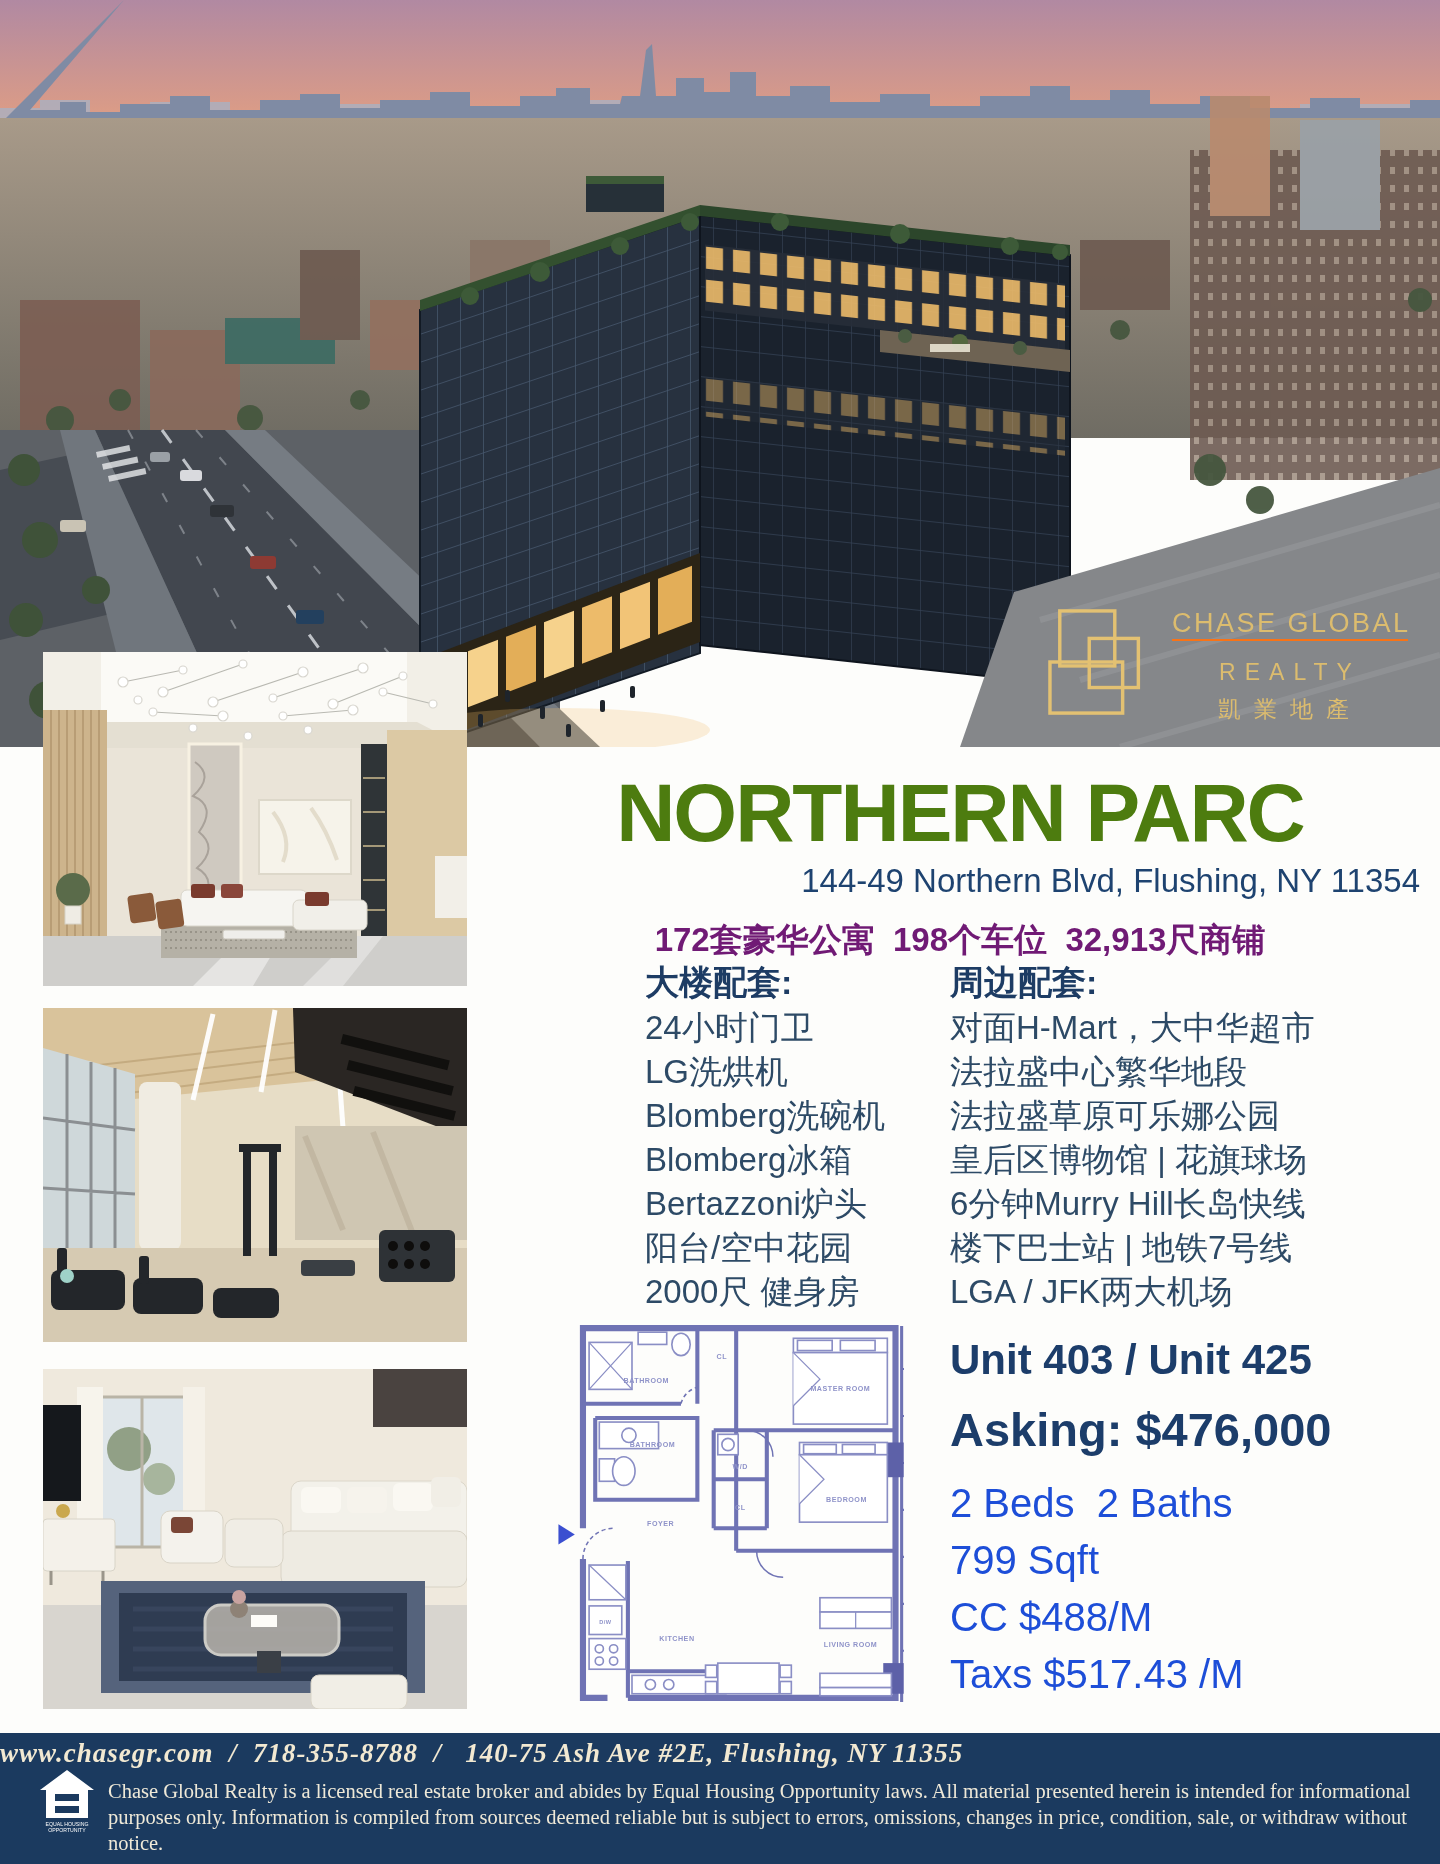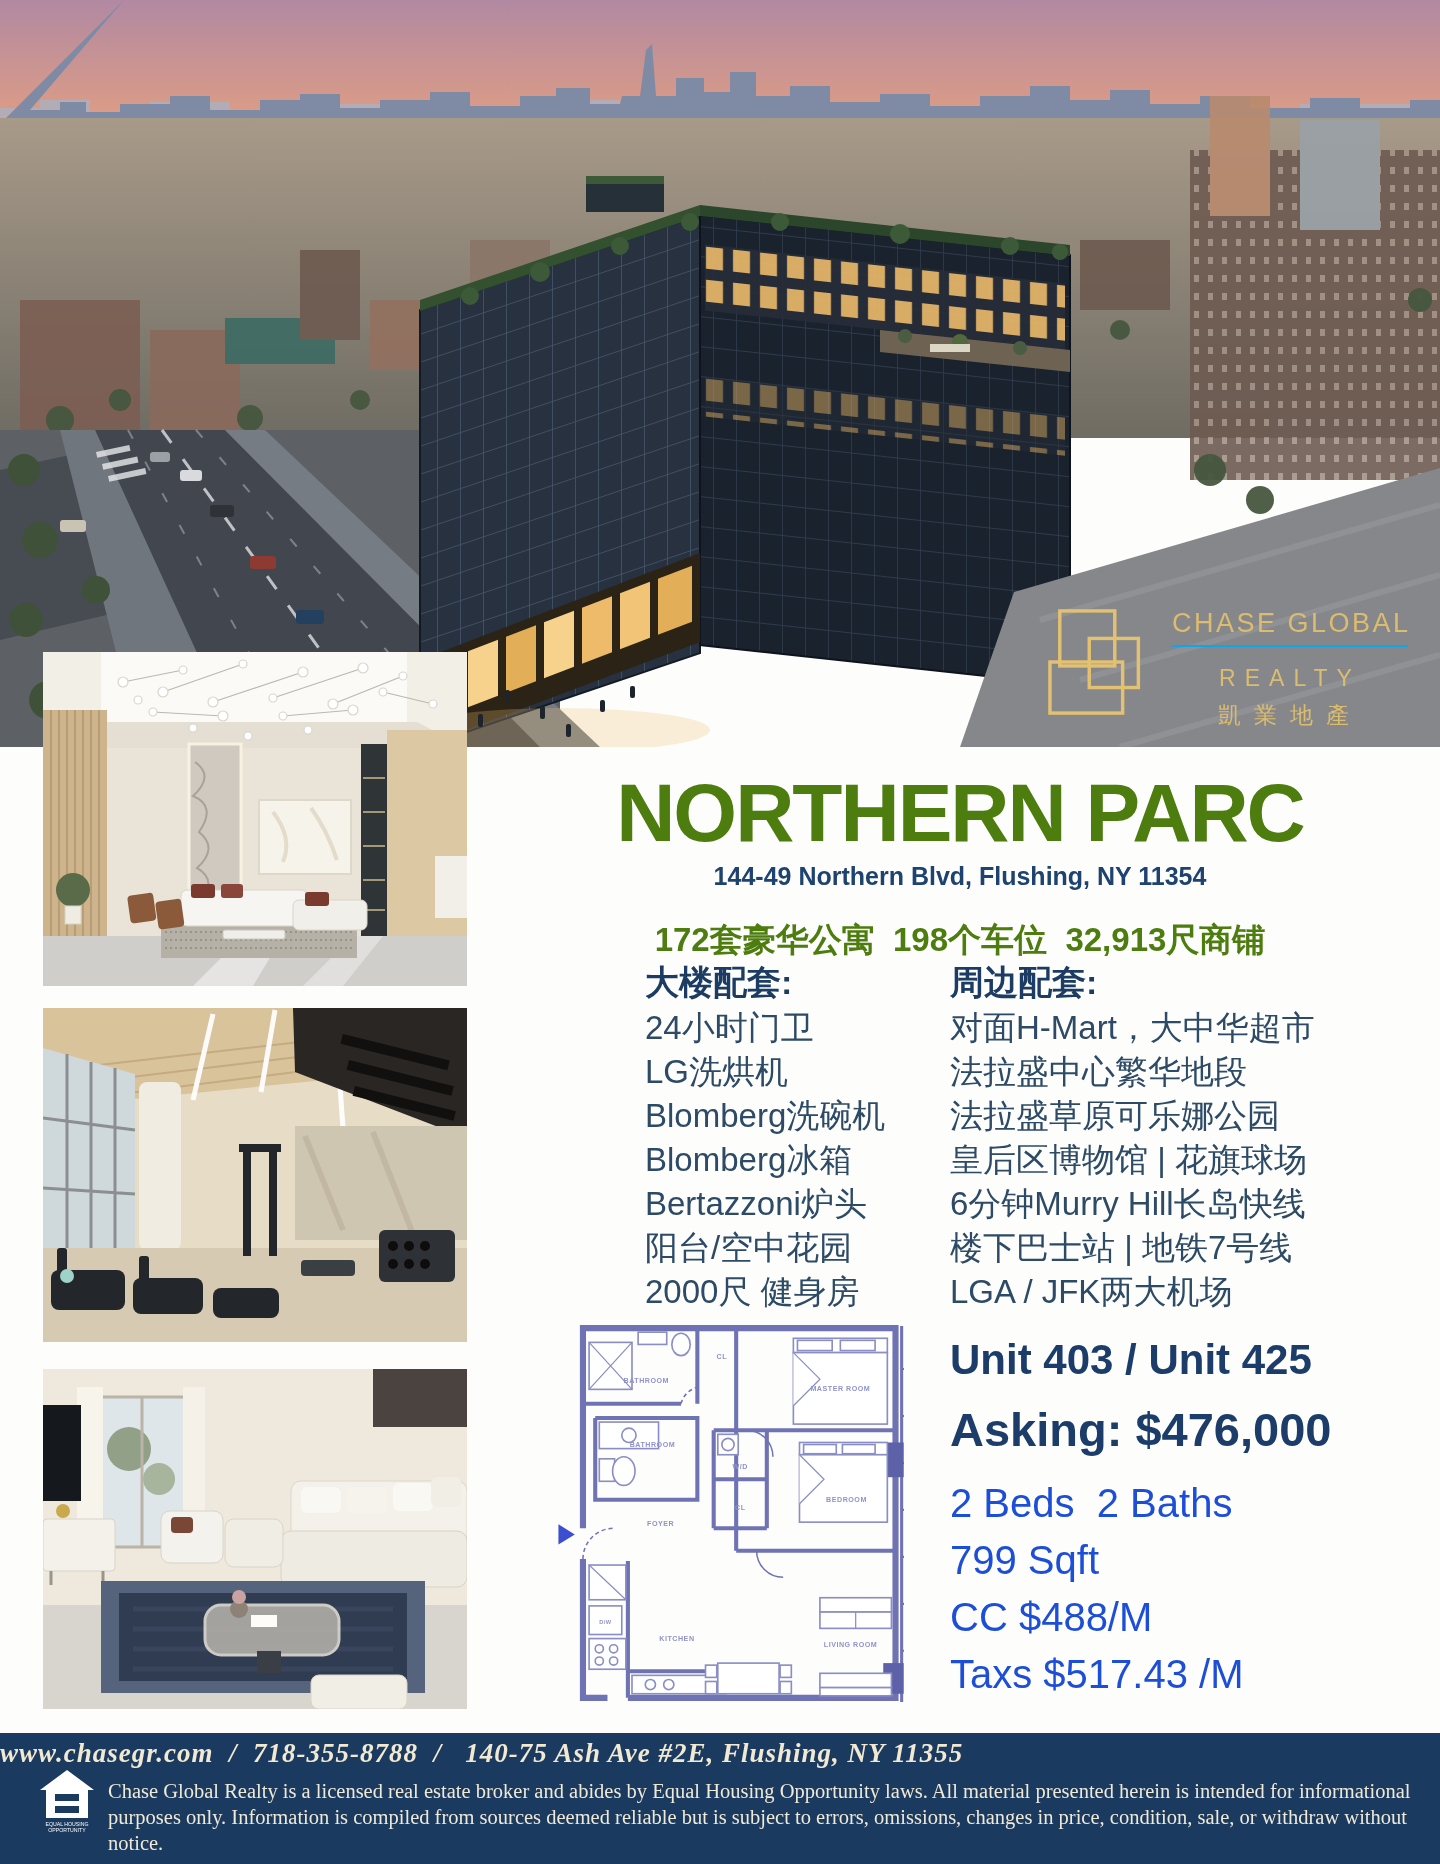--- a/index.html
+++ b/index.html
@@ -5,30 +5,30 @@
   html,body{margin:0;padding:0;background:#e9e9e9;}
   .page{position:relative;width:1440px;height:1864px;margin:0 auto;background:#fdfdfb;overflow:hidden;
         font-family:"Liberation Sans","DejaVu Sans",sans-serif;color:#1c3d6a;}
   .abs{position:absolute;}
   
   .hero{left:0;top:0;width:1440px;height:747px;}
   
   .logo-wrap{left:1048px;top:608px;width:360px;height:130px;display:flex;gap:14px;}
   .logo-text{color:#dcbc6e;text-align:center;width:236px;}
   .logo-line1{font-size:27px;letter-spacing:2.5px;font-weight:400;white-space:nowrap;
-              border-bottom:2px solid #0ea5e9;padding-bottom:6px;}
+              border-bottom:2px solid #f97316;}
   .logo-line2{font-size:23px;letter-spacing:9px;margin-top:18px;}
   .logo-cn{font-size:23px;letter-spacing:13px;margin-top:8px;}
   
   .photo{left:43px;width:424px;background:#fff;}
   
   .title{left:500px;top:766px;width:920px;text-align:center;font-size:82px;font-weight:800;
          letter-spacing:-2px;color:#4d7c0f;white-space:nowrap;}
-  .address{left:500px;top:862px;width:920px;text-align:center;font-size:25px;font-weight:700;color:#1e4370;}
-  .stats{left:500px;top:918px;width:920px;text-align:center;font-size:33px;font-weight:700;color:#4d7c0f;white-space:pre;}
+  .address{left:500px;top:862px;width:920px;text-align:right;font-size:33px;font-weight:400;color:#1e4370;}
+  .stats{left:500px;top:918px;width:920px;text-align:center;font-size:33px;font-weight:700;color:#701a75;white-space:pre;}
   .amen-col{width:420px;font-size:33px;color:#2d4a66;line-height:44px;}
   .amen-head{font-weight:700;font-size:34px;color:#1d3c64;margin-bottom:2px;}
   .amen-item{white-space:nowrap;}
   .unit-block{left:950px;top:1336px;width:470px;color:#1c3d6a;}
   .unit-line{font-size:42px;font-weight:800;white-space:nowrap;}
   .asking-line{font-size:47px;font-weight:800;margin-top:18px;white-space:nowrap;}
   .unit-detail{font-size:40px;font-weight:400;color:#1d4ed8;margin-top:12px;white-space:pre;}
   
   .footer{left:0;top:1733px;width:1440px;height:131px;background:#1b3a5f;}
   .contact{left:0;top:1738px;width:1440px;text-align:left;color:#f2e9d2;

